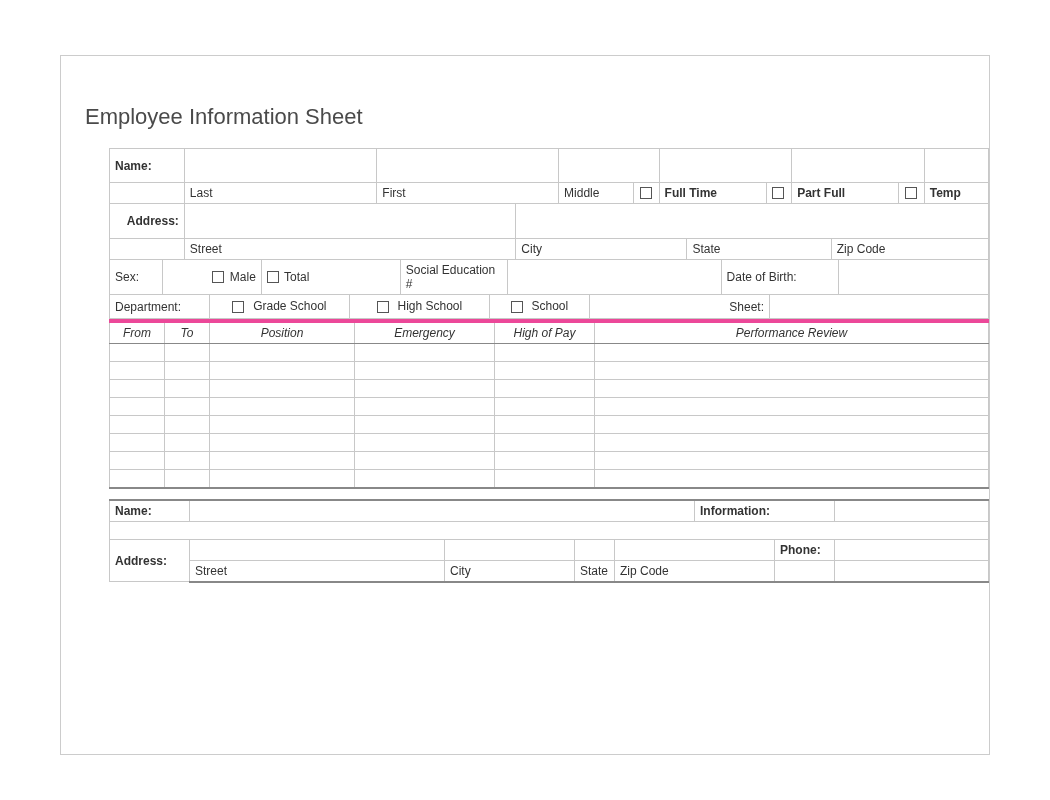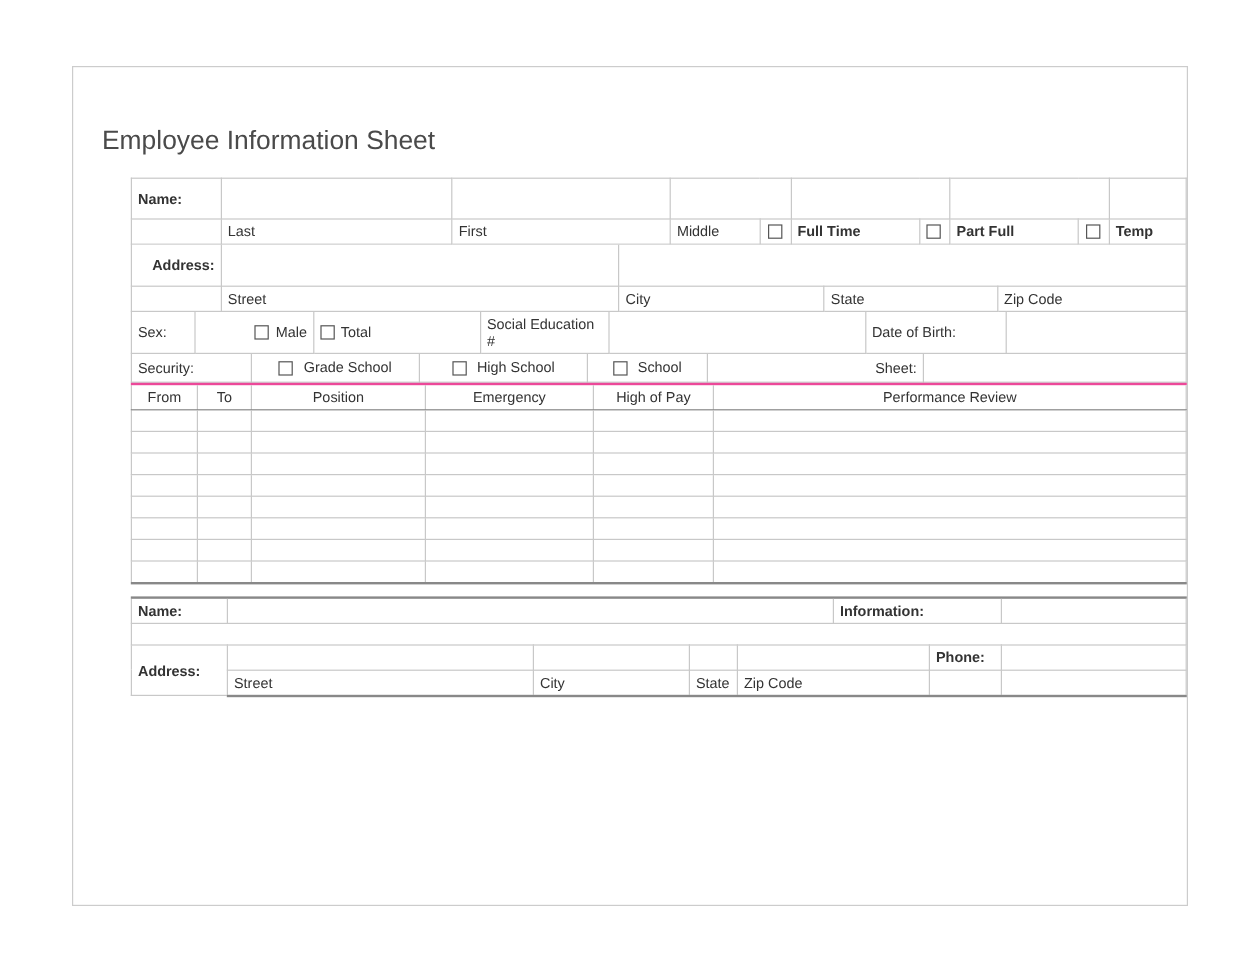--- a/index.html
+++ b/index.html
@@ -58,21 +58,21 @@
     margin: 0 2px 1px 0;
   }
   .section-heading {
     font-weight: bold;
     font-style: italic;
     font-size: 13px;
     padding: 6px 0 3px 0;
     color: #333;
   }
   
-  .wh-head td { border-top: 2px solid #ec4899; border-bottom: 1px solid #888;}
+  .wh-head td { border-top: 4px solid #ec4899; border-bottom: 1px solid #888; font-style: italic;}
   .wh-last td { border-bottom: 2px solid #888; }
   .wh td { border-left: 1px solid #c8c8c8; border-right: 1px solid #c8c8c8;}
   .emg-top td { border-top: 2px solid #888; }
   .emg-last td { border-bottom: 2px solid #888; }
 </style>
 </head>
 <body>
 
 <div class="page">
   <div class="outer-border">
@@ -168,21 +168,21 @@
       <colgroup>
         <col style="width:100px">
           <col style="width:140px">
           <col style="width:140px">
           <col style="width:100px">
           <col style="width:180px">
           <col>
       </colgroup>
       <tbody>
           <tr>
-        <td class="nb-top" style="height:24px">Security:</td>
+        <td class="nb-top" style="height:24px">Department:</td>
         <td class="nb-top center"><span class="checkbox"></span>&nbsp;&nbsp;<span>Grade School</span></td>
         <td class="nb-top center"><span class="checkbox"></span>&nbsp;&nbsp;<span>High School</span></td>
         <td class="nb-top center"><span class="checkbox"></span>&nbsp;&nbsp;<span>School</span></td>
         <td class="nb-top right">Sheet:</td>
         <td class="nb-top"></td>
       </tr>
     </tbody>
       </table>
 
 

